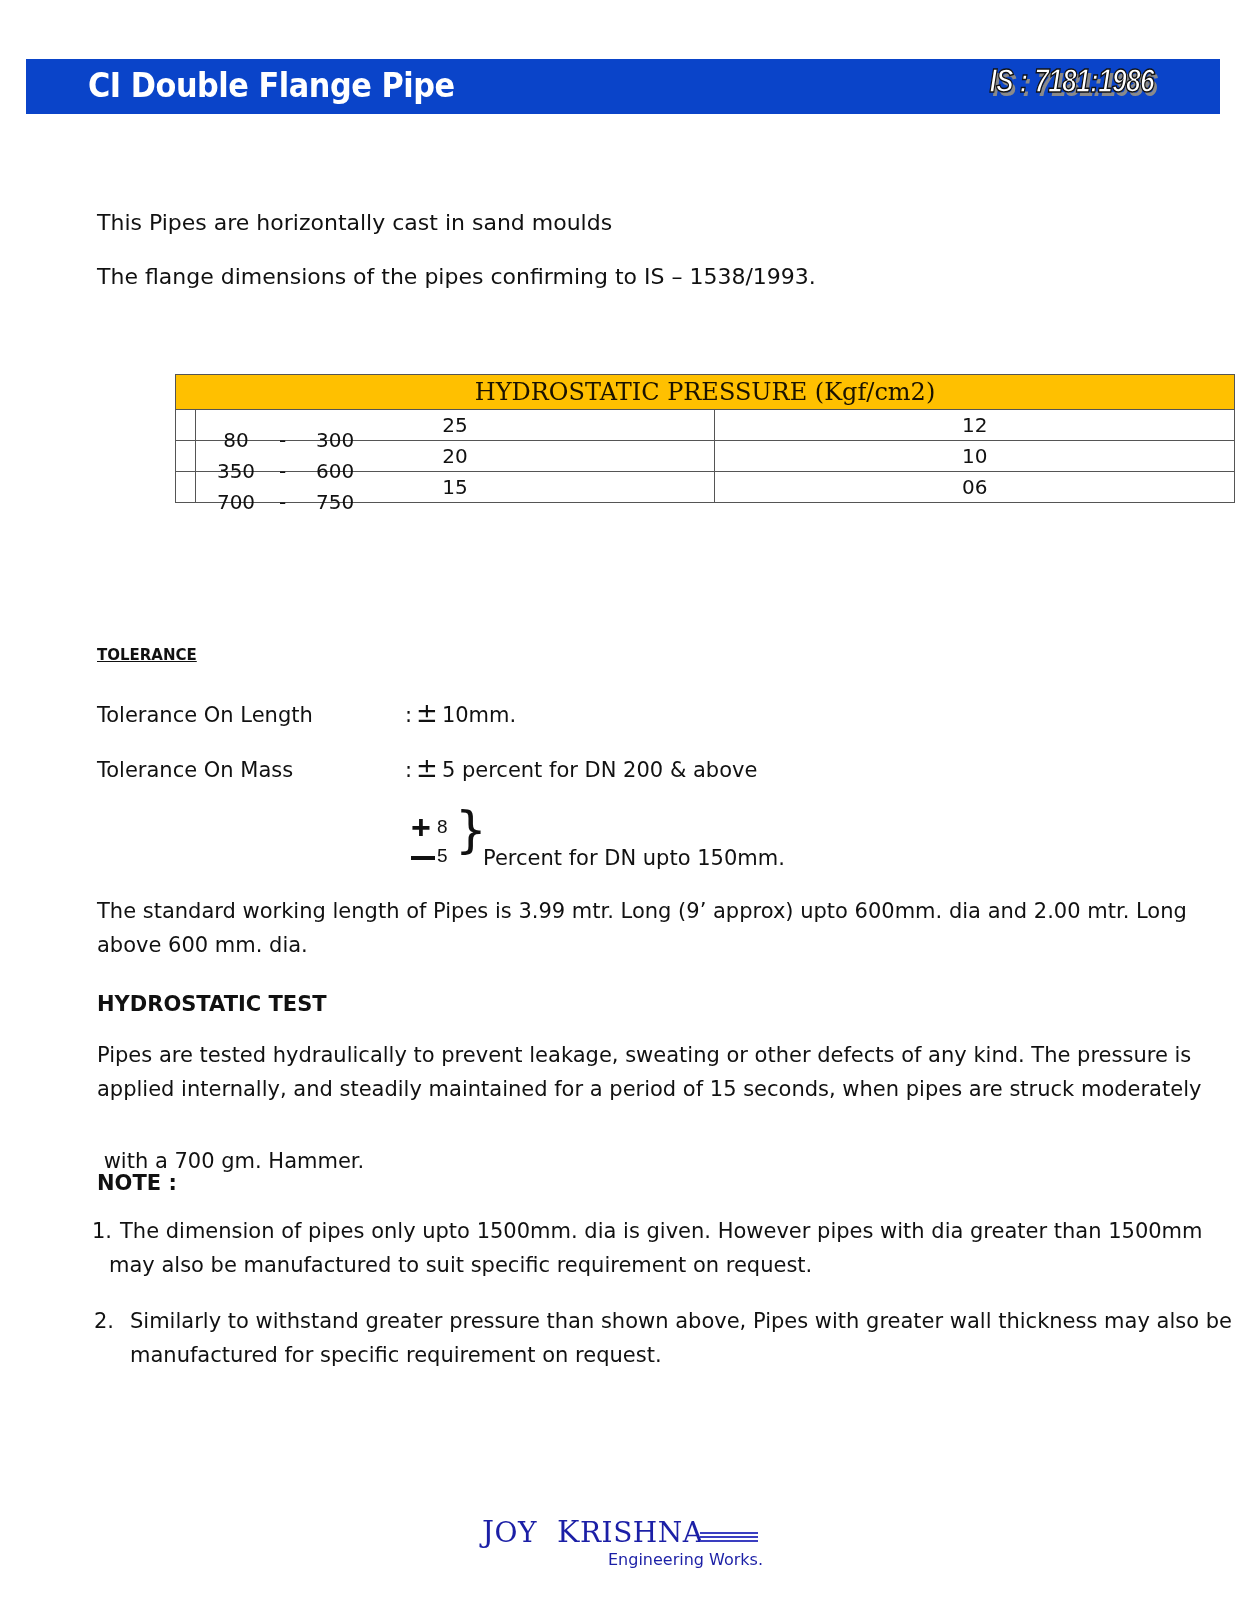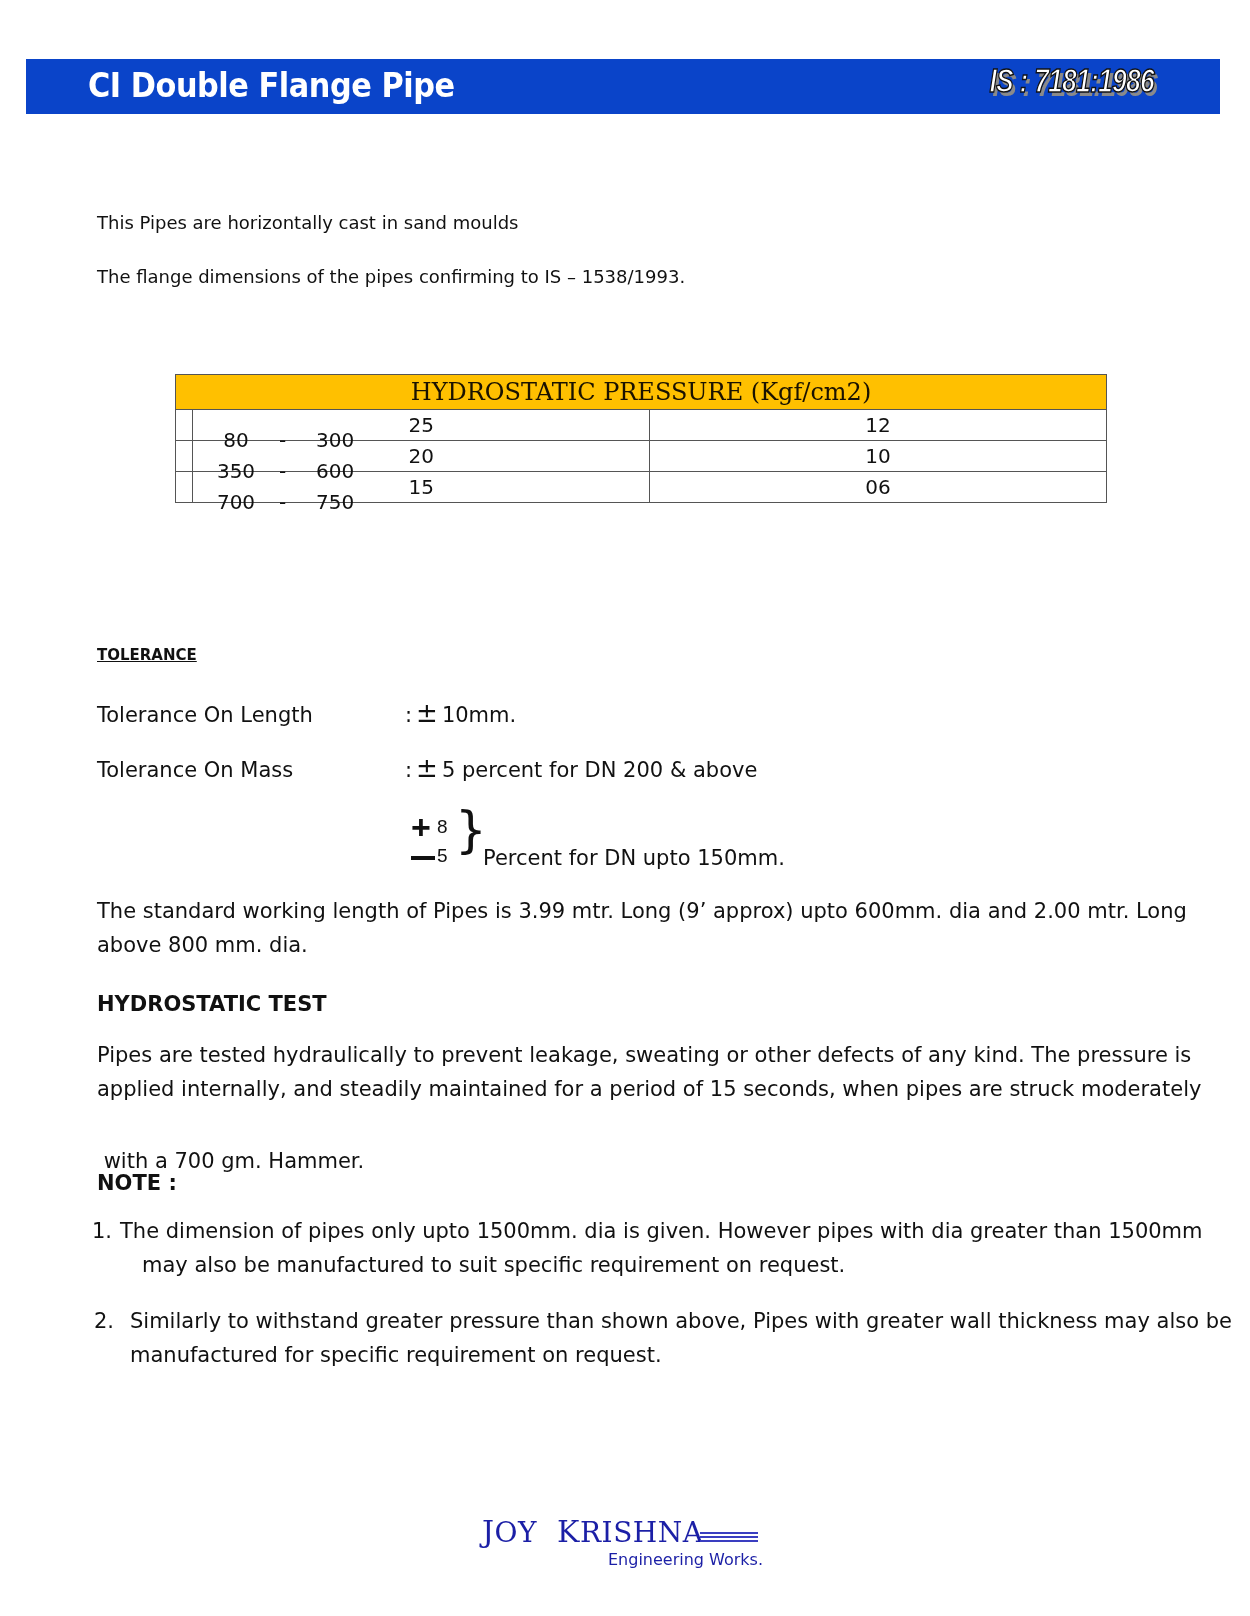--- a/index.html
+++ b/index.html
@@ -20,27 +20,27 @@
   }
   .banner-std {
     position: absolute; right: 66px; top: 2px;
     color: #ffffff; font-size: 34px; font-weight: bold; font-style: italic;
     font-family: "Liberation Sans", sans-serif;
     -webkit-text-stroke: 1.5px #111111;
     text-shadow: 4px 4px 0 #8a8a8a;
     transform: scaleX(0.78); transform-origin: right center;
     letter-spacing: -1px;
   }
-  .text { position: absolute; font-size: 18px; line-height: 34px; white-space: nowrap;
+  .text { position: absolute; font-size: 22px; line-height: 34px; white-space: nowrap;
     font-family: "DejaVu Sans", sans-serif; transform-origin: left top; }
   .p1 { left: 97px; top: 206px; }
   .p2 { left: 97px; top: 260px; }
 
   table.hp {
-    position: absolute; left: 175px; top: 374px; width: 932px;
+    position: absolute; left: 175px; top: 374px; width: 1060px;
     border-collapse: collapse;
     font-family: "DejaVu Serif", serif;
   }
   table.hp td { border: 1.5px solid #555; padding: 0; text-align: center; }
   .hp-title { background: #ffc000; font-size: 24px; height: 34px; line-height: 34px; color: #1a1200; }
   .hp-head td { background: #f2f2f2; font-weight: bold; font-size: 21px; line-height: 29px; vertical-align: top; padding-top: 2px; height: 86px; }
   .hp-row td { font-family: "DejaVu Sans", sans-serif; font-size: 20px; height: 30px; line-height: 30px; }
   .size-cell { position: relative; }
   .size-a { position: absolute; left: 30px; width: 60px; text-align: center; }
   .size-dash { position: absolute; left: 103px; }
@@ -130,32 +130,32 @@
 <div class="frac-box">
   <div class="frac-plus">+</div>
   <div class="frac-8">8</div>
   <div class="frac-minus"></div>
   <div class="frac-5">5</div>
 </div>
 <div class="frac-brace">}</div>
 <div class="frac-text">Percent for DN upto 150mm.</div>
 
 <div class="para" style="top:894px">The standard working length of Pipes is 3.99 mtr. Long (9’ approx) upto 600mm. dia and 2.00 mtr. Long</div>
-<div class="para" style="top:928px">above 800 mm. dia.</div>
+<div class="para" style="top:928px">above 600 mm. dia.</div>
 
 <div class="bold-h" style="top:992px">HYDROSTATIC TEST</div>
 <div class="para" style="top:1038px">Pipes are tested hydraulically to prevent leakage, sweating or other defects of any kind. The pressure is</div>
 <div class="para" style="top:1072px">applied internally, and steadily maintained for a period of 15 seconds, when pipes are struck moderately</div>
 <div class="para" style="top:1144px; white-space:pre"> with a 700 gm. Hammer.</div>
 
 <div class="bold-h" style="top:1171px">NOTE :</div>
 
 <div class="para" style="top:1214px; left:92px">1.</div>
 <div class="para" style="top:1214px; left:120px">The dimension of pipes only upto 1500mm. dia is given. However pipes with dia greater than 1500mm</div>
-<div class="para" style="top:1248px; left:142px">may also be manufactured to suit specific requirement on request.</div>
+<div class="para" style="top:1248px; left:109px">may also be manufactured to suit specific requirement on request.</div>
 
 <div class="para" style="top:1304px; left:94px">2.</div>
 <div class="para" style="top:1304px; left:130px">Similarly to withstand greater pressure than shown above, Pipes with greater wall thickness may also be</div>
 <div class="para" style="top:1338px; left:130px">manufactured for specific requirement on request.</div>
 
 <div class="logo">
   <div class="logo-main">
     <span>J</span><span class="sc">OY</span>&nbsp;&nbsp;<span>K</span><span class="sc">RISHNA</span>
   </div>
   <div class="logo-lines">

